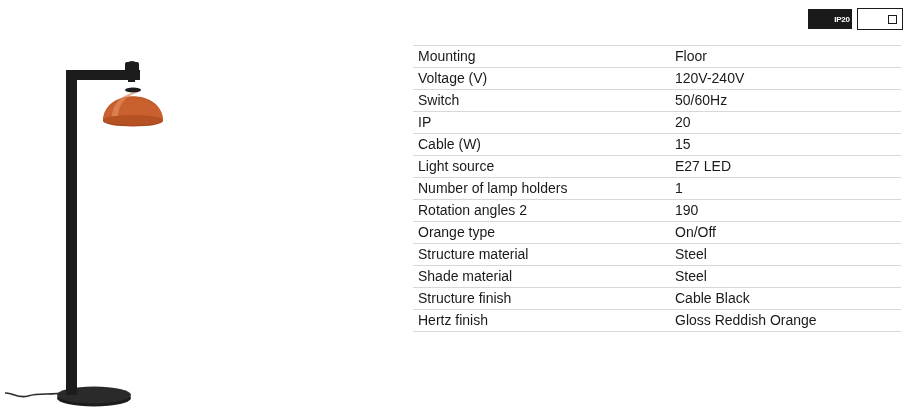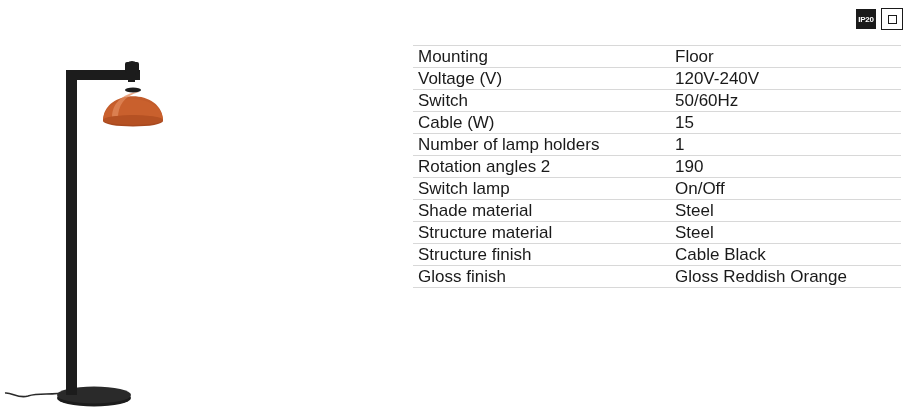--- a/index.html
+++ b/index.html
@@ -40,20 +40,21 @@
     display: flex;
     align-items: center;
     gap: 5px;
   }
   .icon-box {
     width: 20px;
     height: 20px;
     display: flex;
     align-items: center;
     justify-content: center;
+    padding-left: 24px;
   }
   #ipx-icon {
     background: #1a1a1a;
     color: #ffffff;
     font-size: 8px;
     font-weight: bold;
     letter-spacing: -0.3px;
     font-family: "Liberation Sans", sans-serif;
   }
   #class-icon {
@@ -68,21 +69,21 @@
     box-sizing: border-box;
   }
 
   
   #specs-table {
     position: absolute;
     left: 413px;
     top: 45px;
     width: 488px;
     border-collapse: collapse;
-    font-size: 17px;
+    font-size: 14px;
   }
   #specs-table tr {
     height: 21.2px;
   }
   #specs-table td {
     border-top: 1px solid #d8d8d8;
     padding: 0 0 0 5px;
     vertical-align: middle;
     line-height: 21px;
     white-space: nowrap;
@@ -149,45 +150,53 @@
     </tr>
     <tr>
       <td class="spec-label">Voltage (V)</td>
       <td class="spec-value">120V-240V</td>
     </tr>
     <tr>
       <td class="spec-label">Switch</td>
       <td class="spec-value">50/60Hz</td>
     </tr>
     <tr>
+      <td class="spec-label">IP</td>
+      <td class="spec-value">20</td>
+    </tr>
+    <tr>
       <td class="spec-label">Cable (W)</td>
       <td class="spec-value">15</td>
     </tr>
     <tr>
+      <td class="spec-label">Light source</td>
+      <td class="spec-value">E27 LED</td>
+    </tr>
+    <tr>
       <td class="spec-label">Number of lamp holders</td>
       <td class="spec-value">1</td>
     </tr>
     <tr>
       <td class="spec-label">Rotation angles 2</td>
       <td class="spec-value">190</td>
     </tr>
     <tr>
-      <td class="spec-label">Switch lamp</td>
+      <td class="spec-label">Orange type</td>
       <td class="spec-value">On/Off</td>
+    </tr>
+    <tr>
+      <td class="spec-label">Structure material</td>
+      <td class="spec-value">Steel</td>
     </tr>
     <tr>
       <td class="spec-label">Shade material</td>
       <td class="spec-value">Steel</td>
     </tr>
     <tr>
-      <td class="spec-label">Structure material</td>
-      <td class="spec-value">Steel</td>
-    </tr>
-    <tr>
       <td class="spec-label">Structure finish</td>
       <td class="spec-value">Cable Black</td>
     </tr>
     <tr>
-      <td class="spec-label">Gloss finish</td>
+      <td class="spec-label">Hertz finish</td>
       <td class="spec-value">Gloss Reddish Orange</td>
     </tr>
   </tbody>
 </table>
 
 </body></html>

